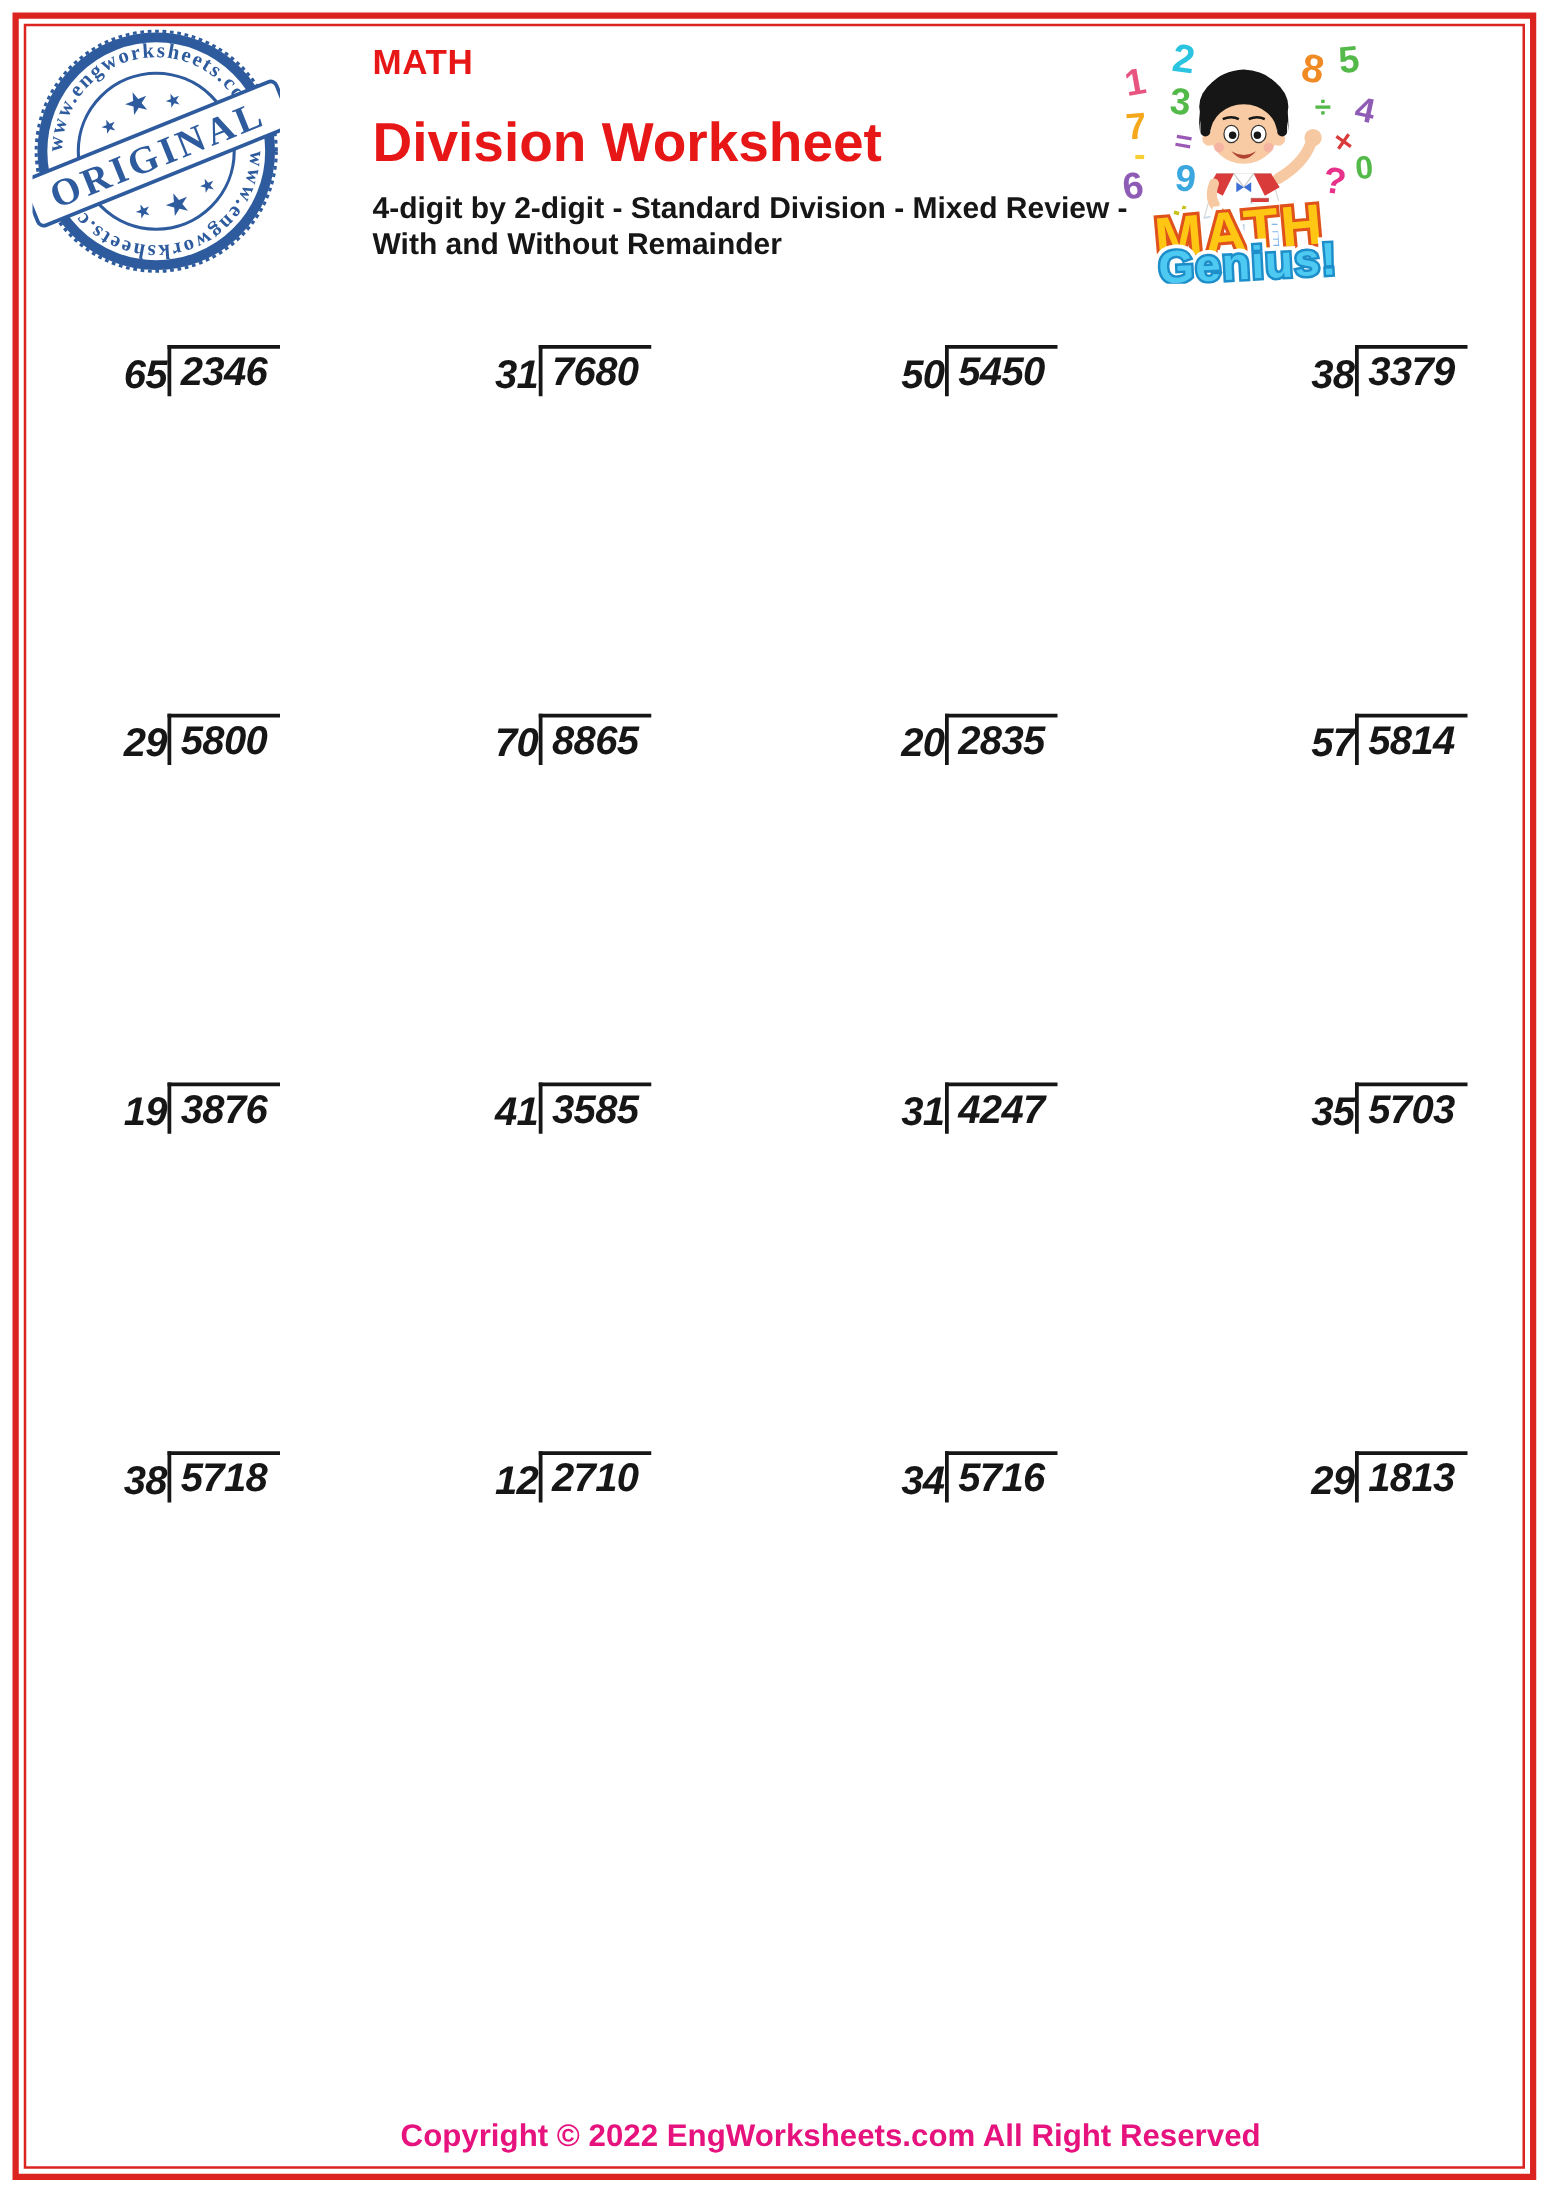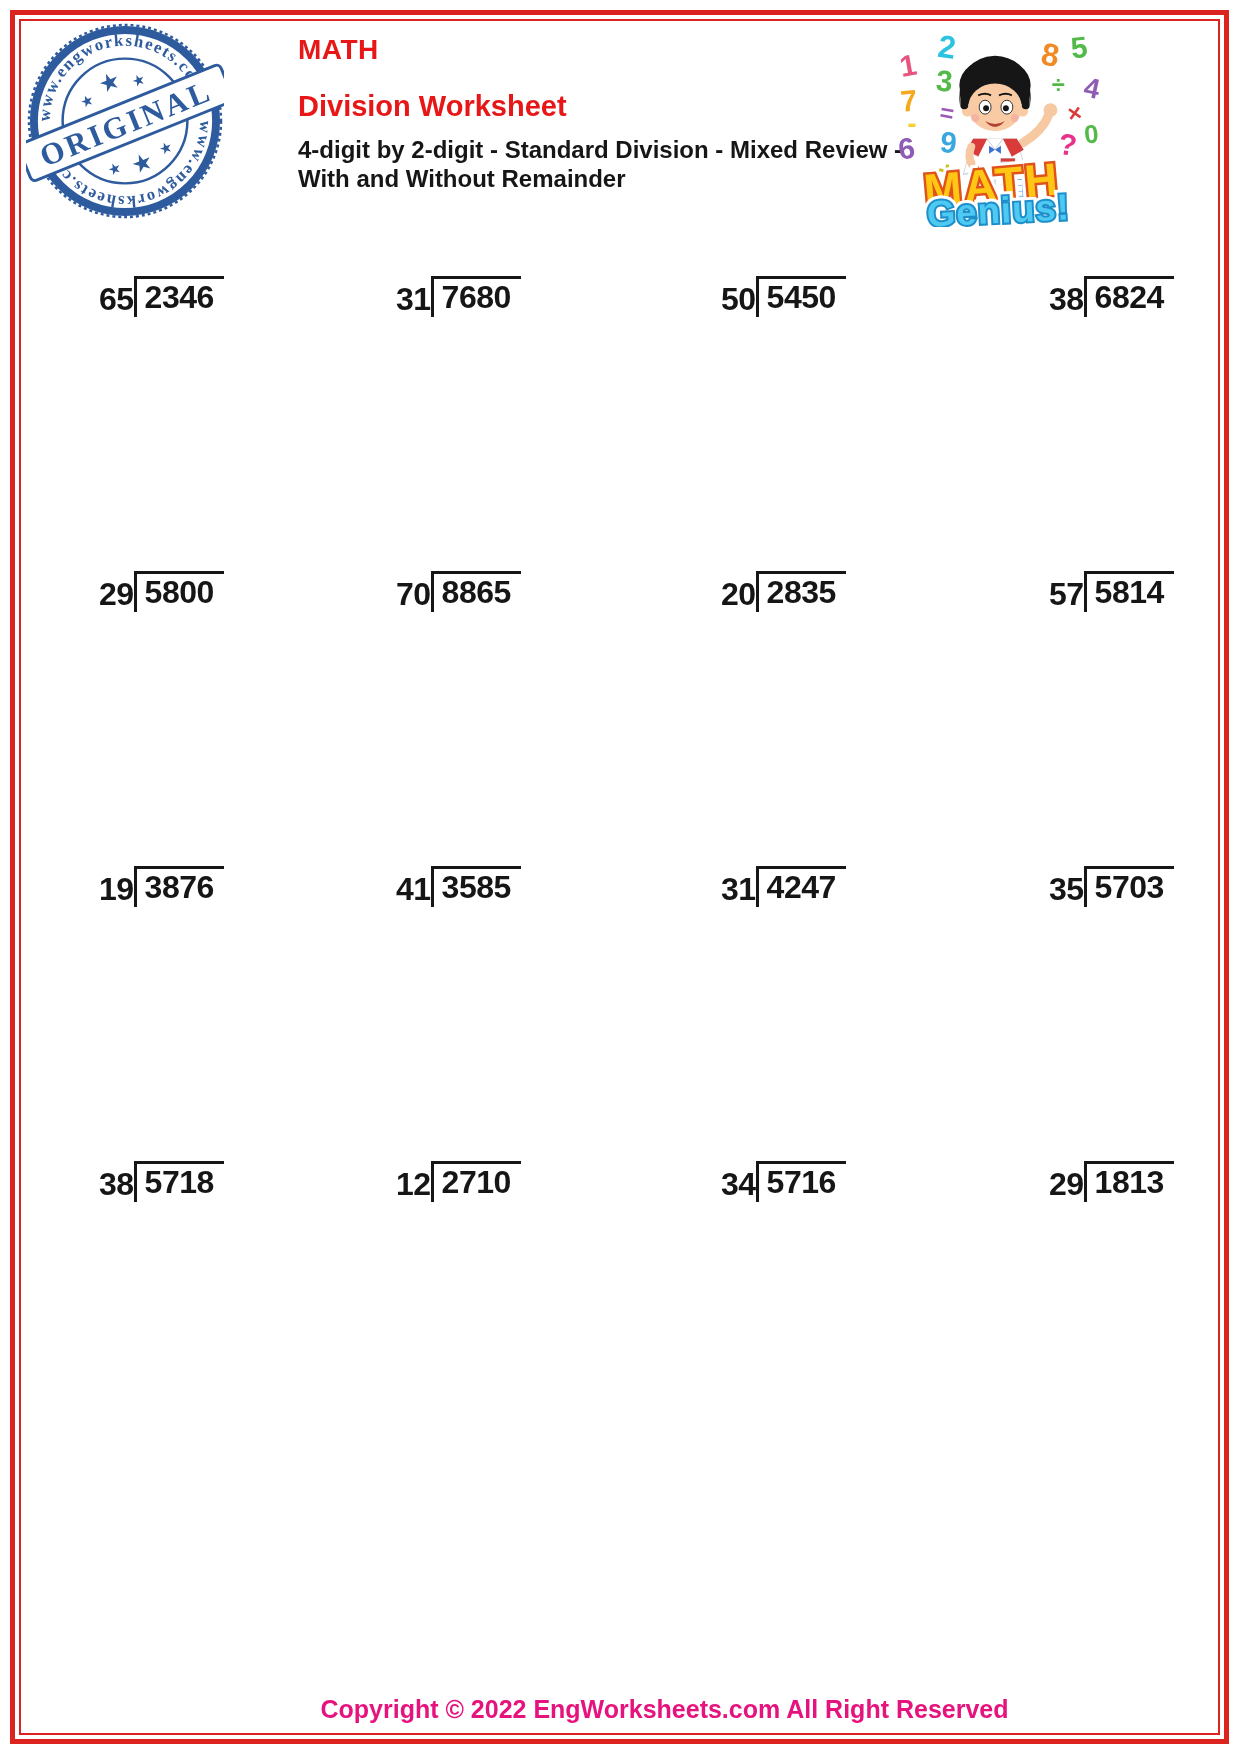--- a/index.html
+++ b/index.html
@@ -7,21 +7,21 @@
     position:relative; width:1239px; height:1754px; background:#ffffff;
     font-family:"Liberation Sans", sans-serif; overflow:hidden;
   }
   .border-outer { position:absolute; inset:10px; border:5px solid var(--border-red); pointer-events:none; }
   .border-inner { position:absolute; inset:19px; border:2px solid var(--border-red); pointer-events:none; }
 
   
   .stamp-wrap   { position:absolute; left:26px; top:22px; width:198px; height:198px; }
   .titles       { position:absolute; left:298px; top:34px; }
   .title-math   { font-size:28px; font-weight:bold; color:var(--accent-red); letter-spacing:.5px; }
-  .title-main   { font-size:29px; font-weight:bold; color:var(--accent-red); margin-top:24px; }
+  .title-main   { font-size:44px; font-weight:bold; color:var(--accent-red); margin-top:24px; }
   .subtitle     { font-size:24px; font-weight:bold; color:var(--text-black); width:608px; line-height:1.22; margin-top:12px; }
   .genius-wrap  { position:absolute; left:882px; top:24px; width:228px; height:203px; }
 
   
   .stamp-blue-stroke { stroke:var(--stamp-blue); fill:none; }
   .stamp-blue-fill   { fill:var(--stamp-blue); }
   .stamp-arc-text    { font-family:"Liberation Serif", serif; font-weight:bold; font-size:17px; letter-spacing:1.5px; }
   .stamp-banner-text { font-family:"Liberation Serif", serif; font-weight:bold; font-size:31px; letter-spacing:3px; }
   .stamp-star        { font-size:15px; }
   .stamp-star.big    { font-size:24px; }
@@ -34,20 +34,21 @@
   .math-front  { font-size:46px; fill:#FFC613; letter-spacing:2px;}
   .gen-back    { font-size:37px; stroke:#ffffff; stroke-width:10px; fill:#ffffff; letter-spacing:1px;}
   .gen-mid     { font-size:37px; stroke:#1D8EC9; stroke-width:4px;  fill:#1D8EC9; letter-spacing:1px;}
   .gen-front   { font-size:37px; fill:#4DC9F2; letter-spacing:1px;}
 
   
   .problems {
     position:absolute; left:99px; top:250px;
     display:grid; grid-template-columns:297px 325px 328px 135px;
     grid-auto-rows:295px;
+    font-style:italic;
   }
   .problem  { padding-top:26px; color:var(--text-black); }
   .divisor  {
     display:inline-block; vertical-align:bottom;
     font-size:32px; font-weight:bold; line-height:1.08; letter-spacing:-0.5px;
   }
   .dividend {
     display:inline-block; vertical-align:bottom;
     font-size:32px; font-weight:bold; line-height:1.08; letter-spacing:-0.5px;
     border-left:3px solid var(--text-black); border-top:3px solid var(--text-black);
@@ -186,21 +187,21 @@
 
       <div class="problem">
         <span class="divisor">31</span><span class="dividend">7680</span>
       </div>
 
       <div class="problem">
         <span class="divisor">50</span><span class="dividend">5450</span>
       </div>
 
       <div class="problem">
-        <span class="divisor">38</span><span class="dividend">6824</span>
+        <span class="divisor">38</span><span class="dividend">3379</span>
       </div>
 
       <div class="problem">
         <span class="divisor">29</span><span class="dividend">5800</span>
       </div>
 
       <div class="problem">
         <span class="divisor">70</span><span class="dividend">8865</span>
       </div>
 

